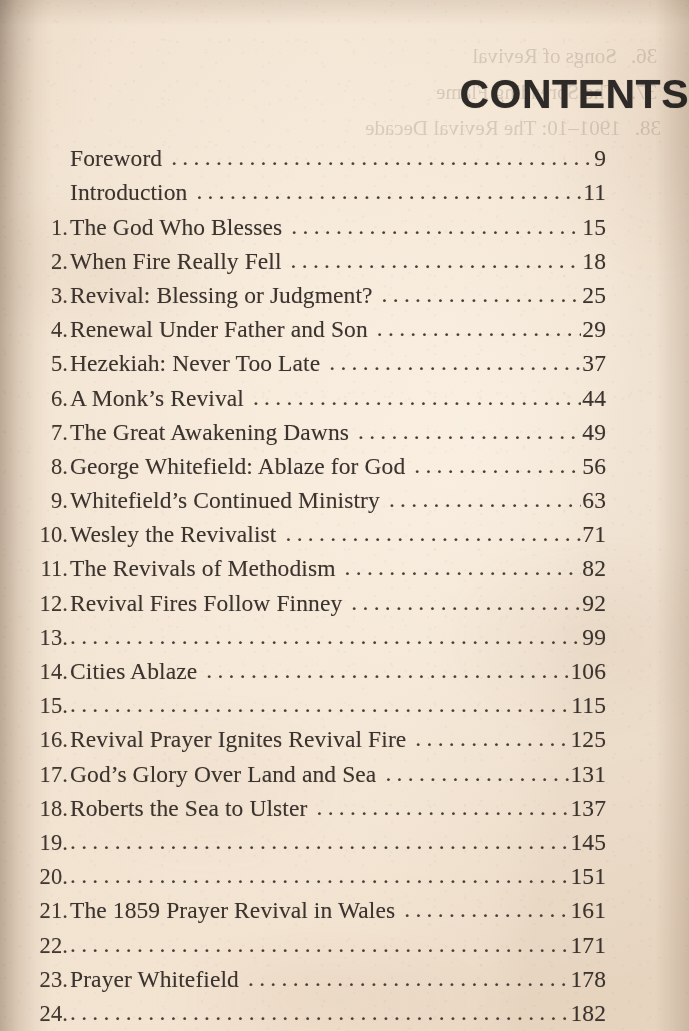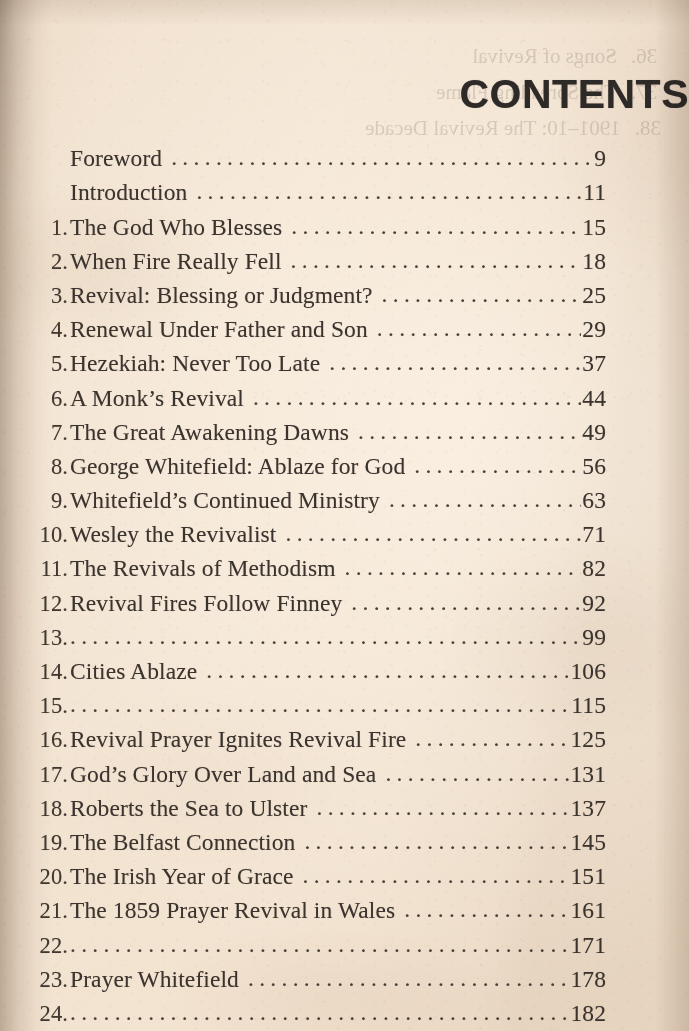--- a/index.html
+++ b/index.html
@@ -312,27 +312,25 @@
         <span class="pg">131</span>
       </div>
       <div class="row">
         <span class="num">18.</span>
         <span class="label">Roberts the Sea to Ulster</span>
         <span class="leader"></span>
         <span class="pg">137</span>
       </div>
       <div class="row">
         <span class="num">19.</span>
-        <span class="label">The Belfast Connection</span>
         <span class="leader"></span>
         <span class="pg">145</span>
       </div>
       <div class="row">
         <span class="num">20.</span>
-        <span class="label">The Irish Year of Grace</span>
         <span class="leader"></span>
         <span class="pg">151</span>
       </div>
       <div class="row">
         <span class="num">21.</span>
         <span class="label">The 1859 Prayer Revival in Wales</span>
         <span class="leader"></span>
         <span class="pg">161</span>
       </div>
       <div class="row">

